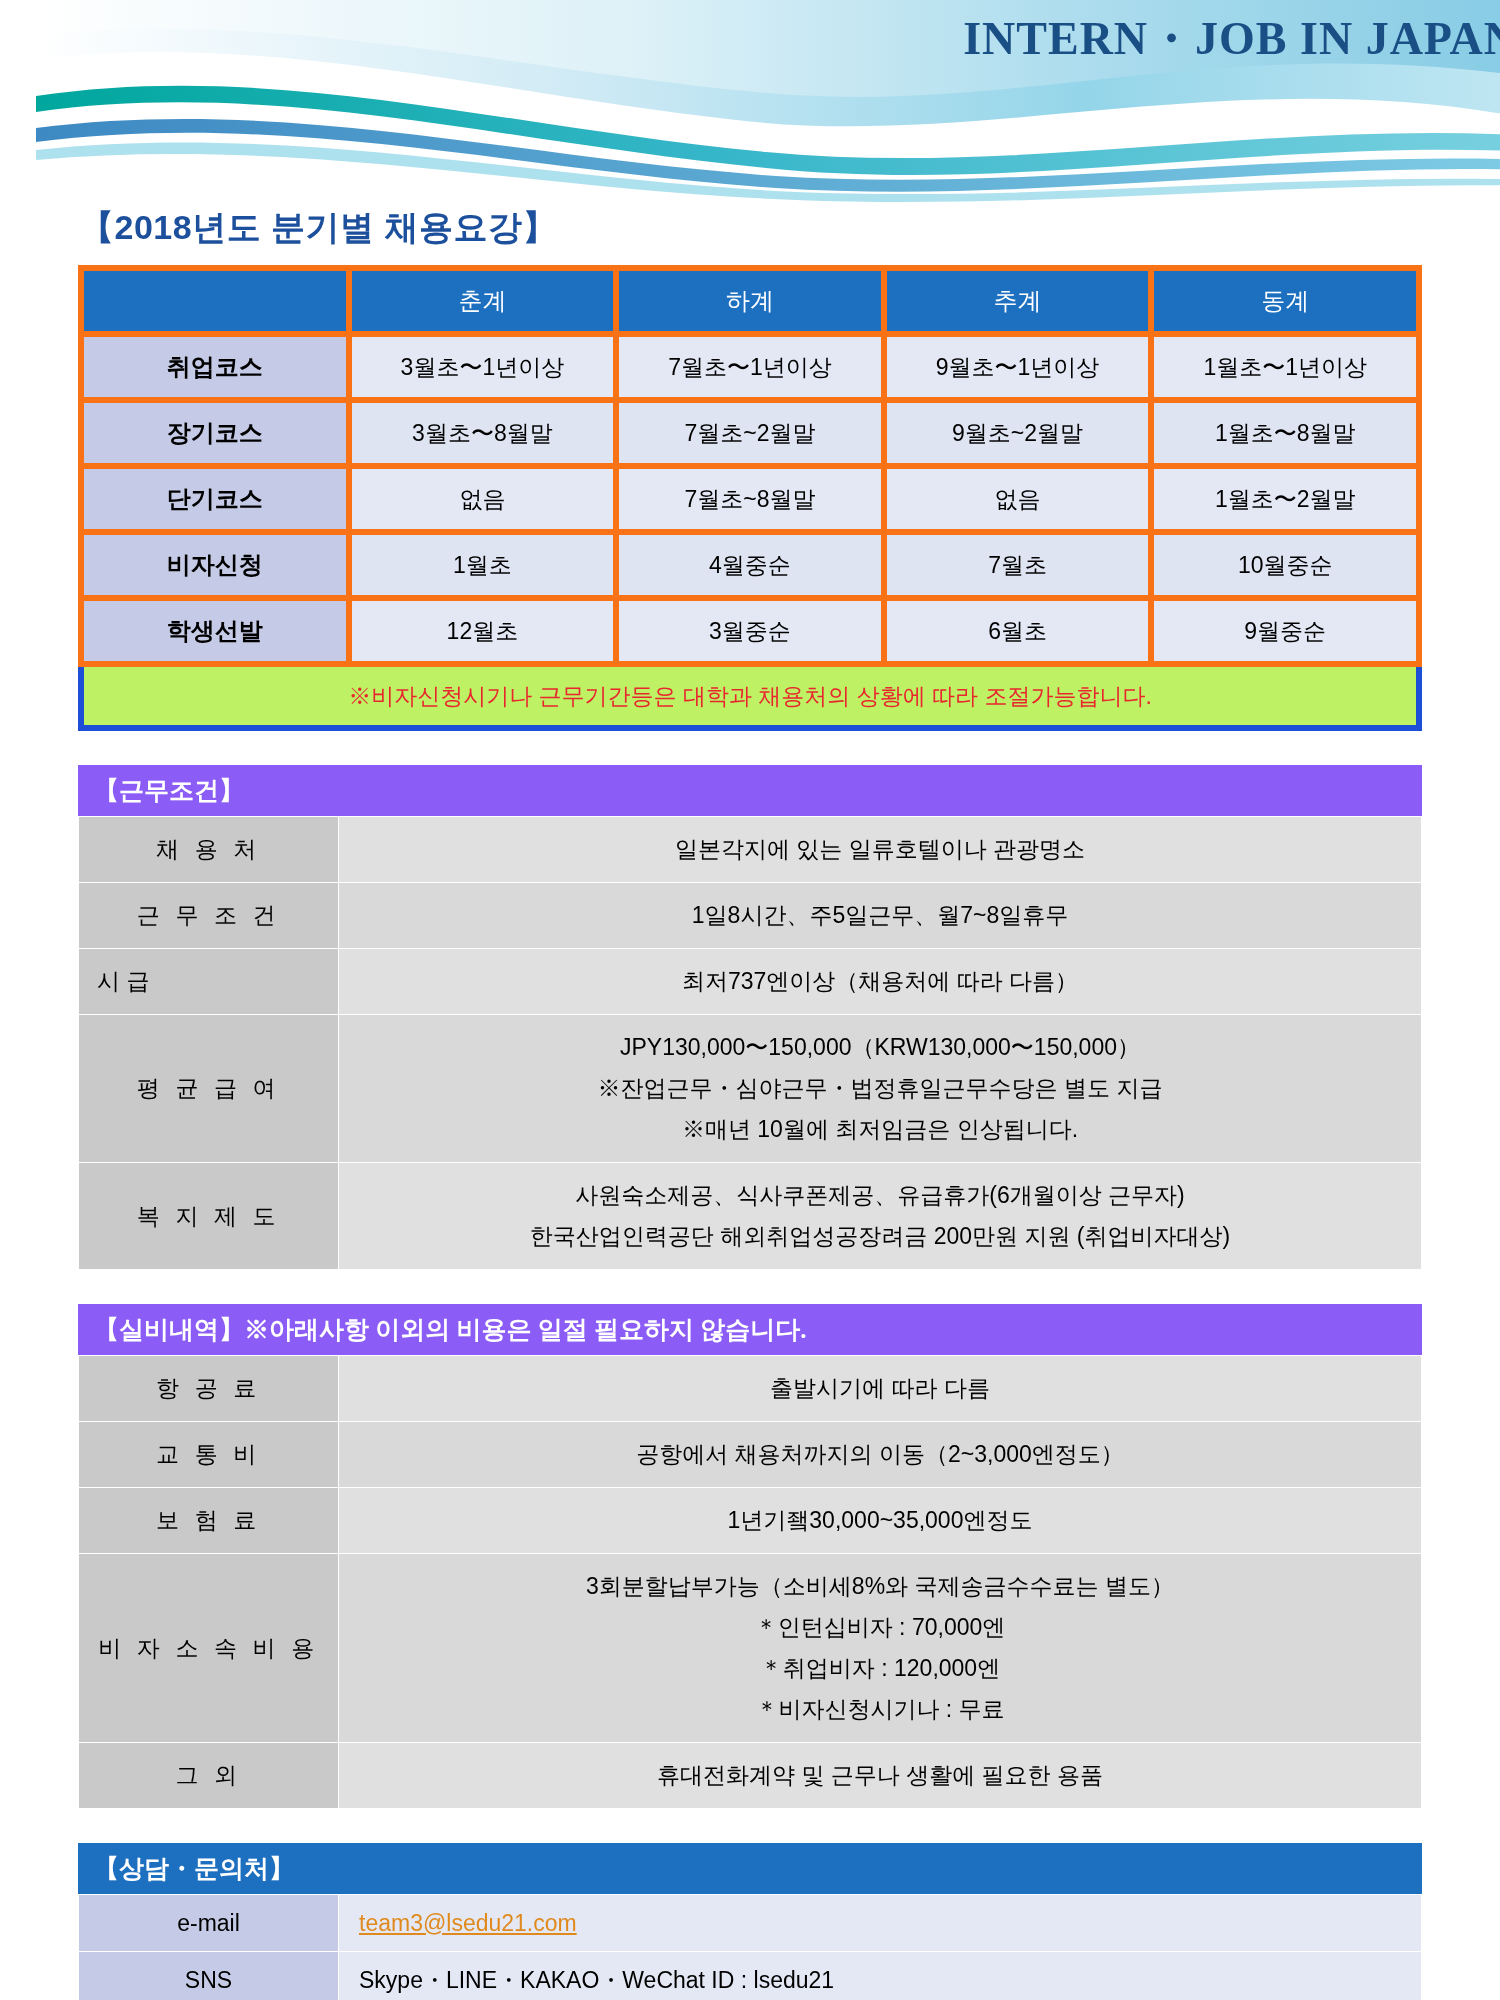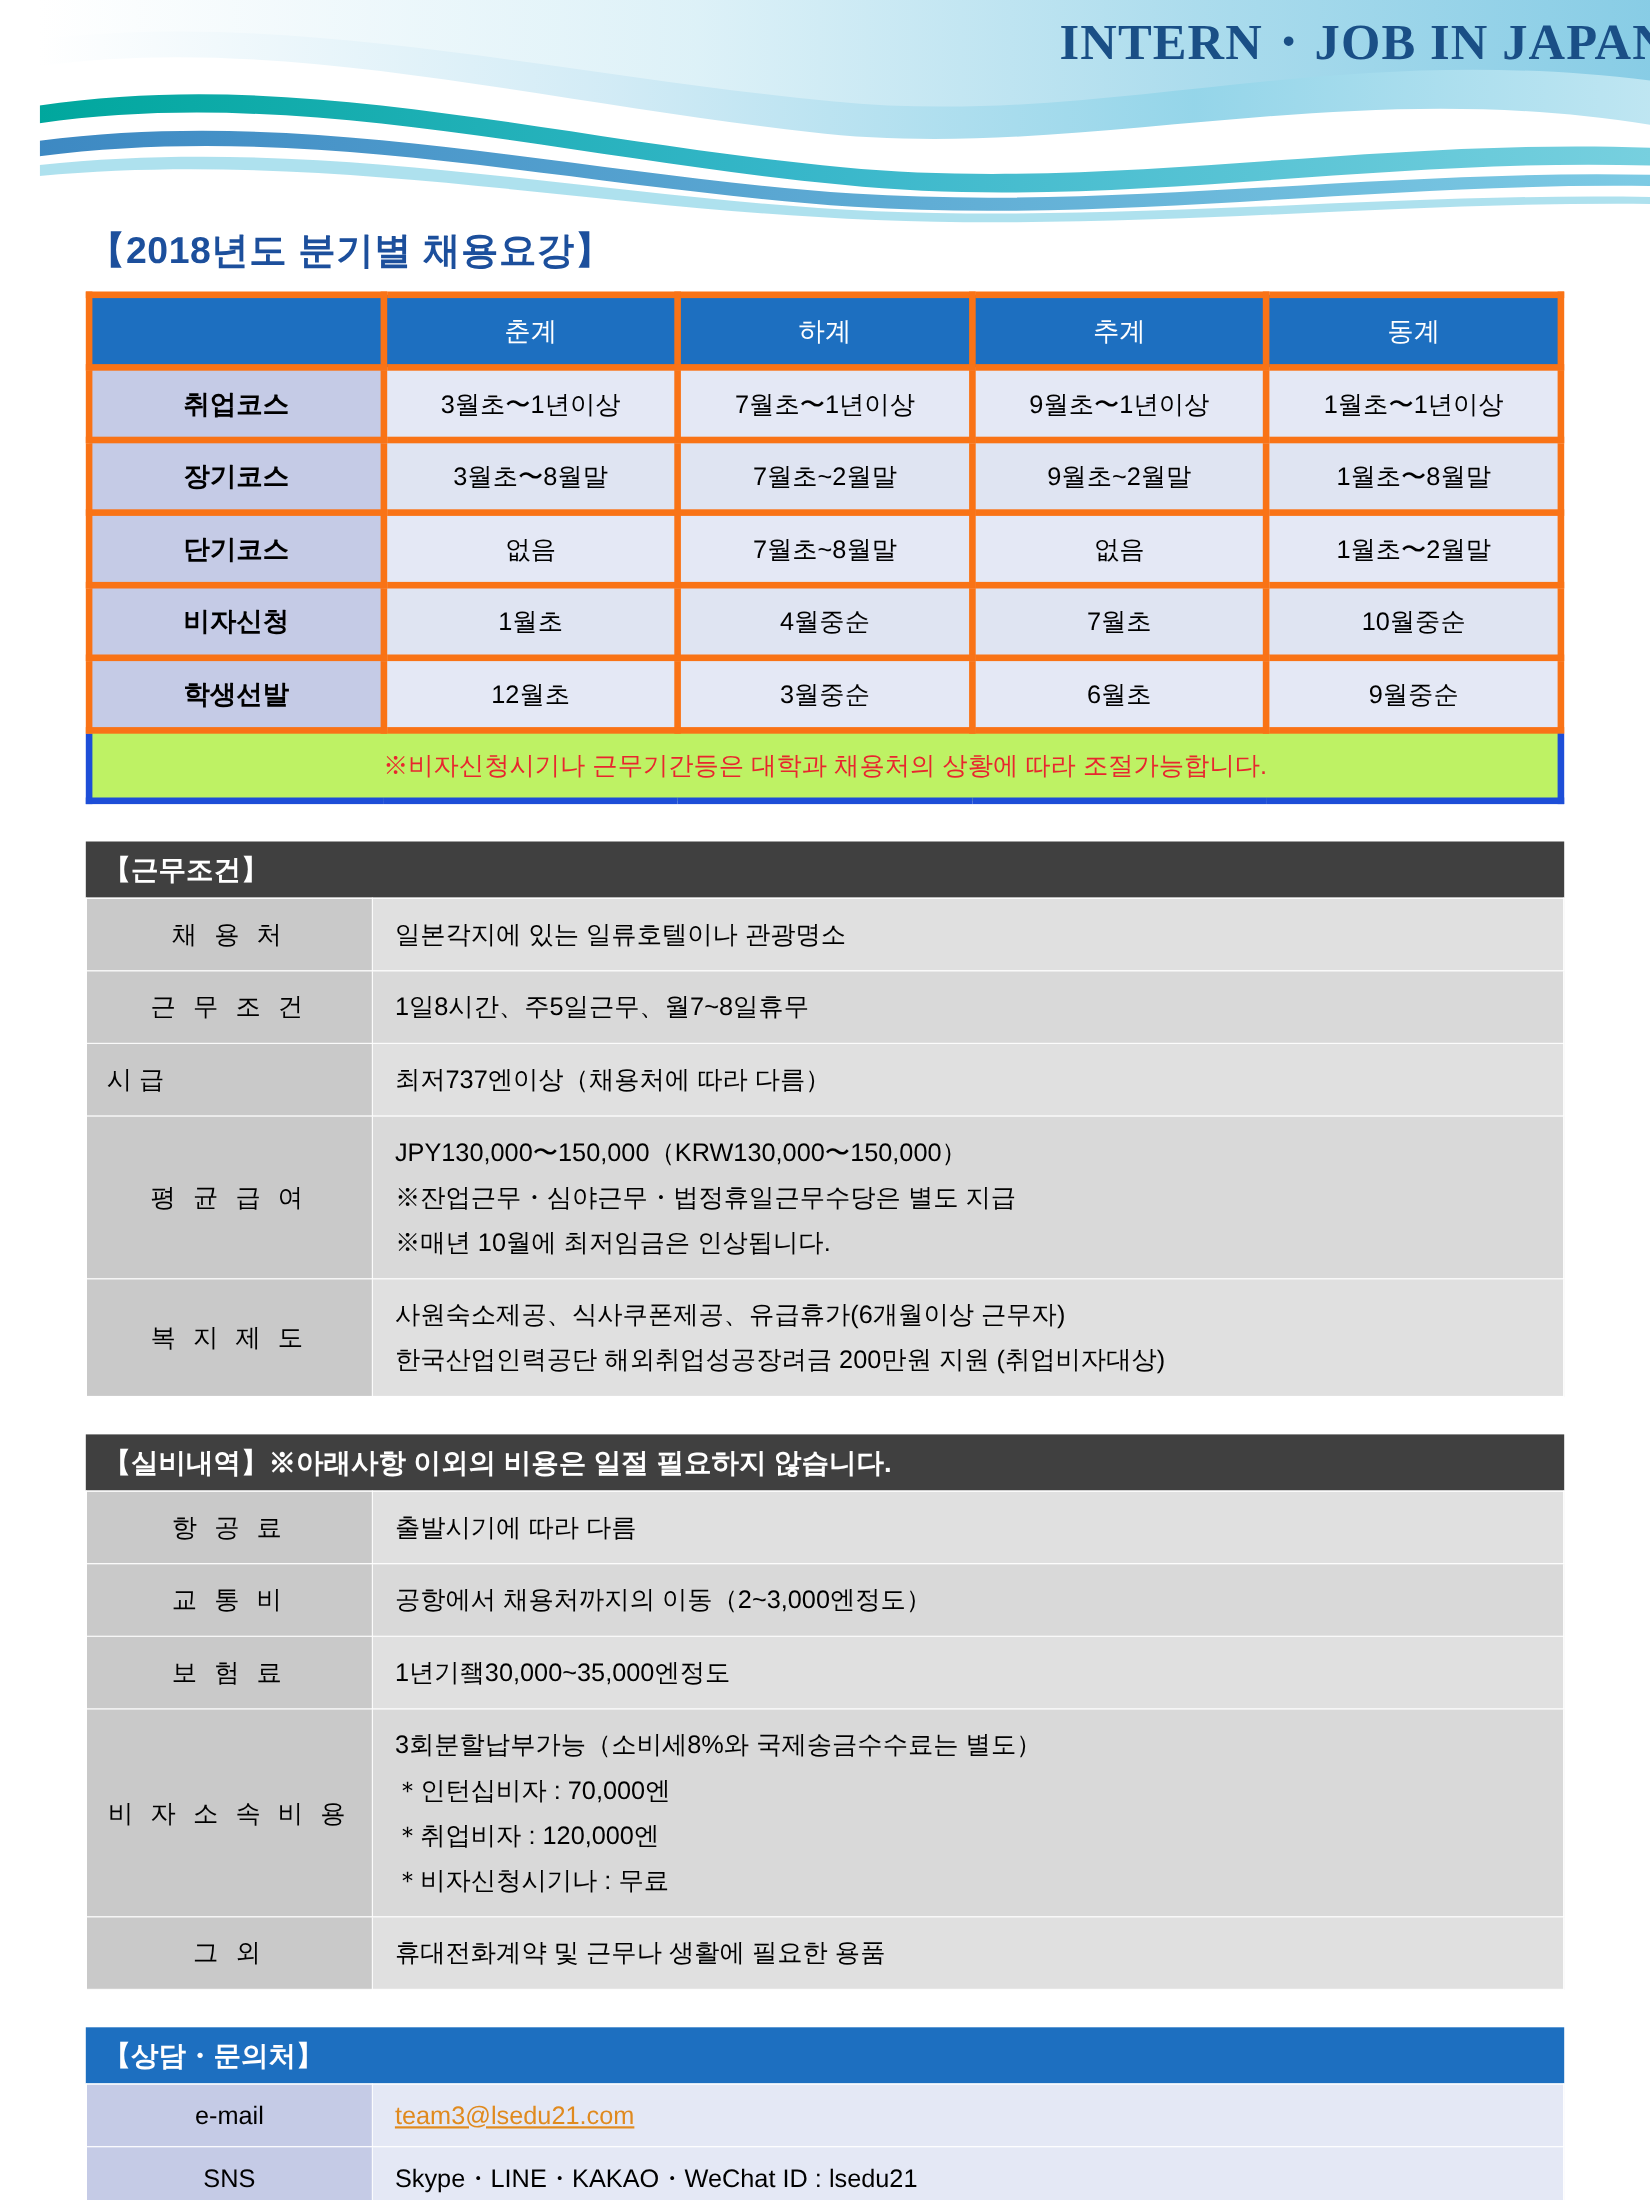--- a/index.html
+++ b/index.html
@@ -98,21 +98,21 @@
   
   .bar {
     width: 1344px;
     box-sizing: border-box;
     color: #ffffff;
     font-size: 25px;
     font-weight: bold;
     padding: 9px 16px;
     margin-top: 34px;
   }
-  .bar.black { background: #404040; }
+  .bar.black { background: #8b5cf6; font-family: Liberation Serif, serif; }
   .bar.blue  { background: #1d6fc0; }
   .bar .sub { font-weight: bold; }
 
   
   .info-table td {
     border: 1px solid #ffffff;
     font-size: 23px;
     vertical-align: middle;
   }
   .info-table td.label {
@@ -122,20 +122,21 @@
     padding: 12px 18px;
     box-sizing: border-box;
     letter-spacing: 0.2em;
   }
   .info-table td.value {
     background: #e0e0e0;
     padding: 12px 20px;
   }
   .info-table td.value .line {
     padding: 5px 0;
+    text-align: center;
   }
   .info-table tr.alt td.label { background: #c9c9c9; }
   .info-table tr.alt td.value { background: #d9d9d9; }
 
   .label-spread {
     display: flex;
     justify-content: space-between;
   }
   .label-spread span { letter-spacing: 0; }
 

